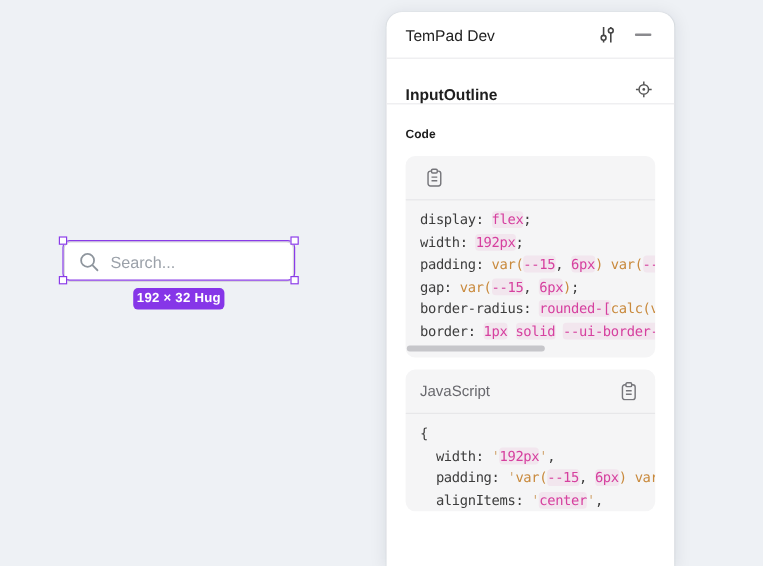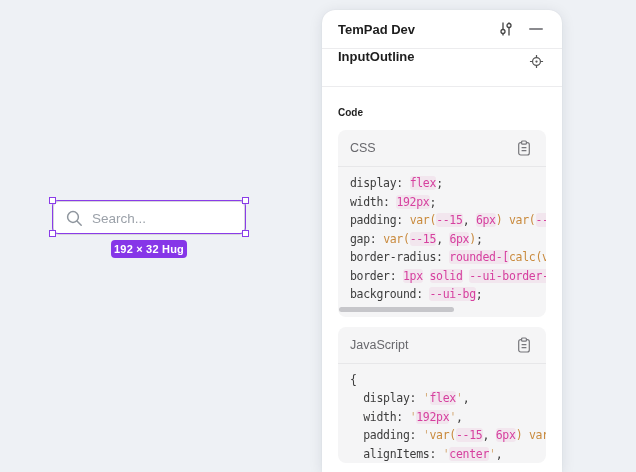--- a/index.html
+++ b/index.html
@@ -49,28 +49,28 @@
     position: absolute; left: 322px; top: 10px; width: 240px; height: 462px;
     background: #ffffff;
     border-radius: 13px 13px 0 0;
     box-shadow: 0 2px 14px rgba(20,30,50,0.10), 0 0 1px rgba(20,30,50,0.12);
     overflow: hidden;
   }
   .panel-header {
     height: 39px; display: flex; align-items: center;
     padding: 0 14px 0 16px; border-bottom: 1px solid #ececee;
   }
-  .panel-title { font-size: 13px; font-weight: bold; color: #1e1e1e; flex: 1; }
+  .panel-title { font-size: 13px; font-weight: normal; color: #1e1e1e; flex: 1; }
   .icon-btn {
     width: 24px; height: 24px; display: flex; align-items: center; justify-content: center;
     background: none; border: none; cursor: pointer; padding: 0;
   }
   .panel-header .icon-btn + .icon-btn { margin-left: 6px; }
   .node-row {
-    height: 38px; display: flex; align-items: flex-start;
+    height: 38px; display: flex; align-items: flex-end;
     padding: 0 14px 0 16px; border-bottom: 1px solid #ececee;
   }
   .node-name { font-size: 13px; font-weight: bold; color: #1e1e1e; flex: 1; }
   .code-section { padding: 20px 16px 0 16px; }
   .section-title { font-size: 10px; font-weight: bold; color: #1e1e1e; margin-bottom: 12px; }
 
   .code-block {
     background: #f5f5f6; border-radius: 8px; overflow: hidden;
   }
   .code-block + .code-block { margin-top: 10px; }
@@ -151,59 +151,56 @@
           <line x1="12.4" y1="8" x2="15" y2="8" stroke="#555" stroke-width="1.3"></line>
         </svg>
       </button>
     </div>
 
     <div class="code-section">
       <div class="section-title">Code</div>
 
       <div class="code-block">
         <div class="code-block-header">
-          <span class="code-block-label">CSS</span>
           <button class="icon-btn">
             <svg width="14" height="16" viewBox="0 0 14 16">
               <rect x="1.7" y="2.6" width="10.6" height="12.4" rx="2" fill="none" stroke="#76767b" stroke-width="1.2"></rect>
               <rect x="4.6" y="1" width="4.8" height="3.2" rx="1" fill="#f5f5f6" stroke="#76767b" stroke-width="1.2"></rect>
               <line x1="4.6" y1="7.6" x2="9.4" y2="7.6" stroke="#76767b" stroke-width="1.2"></line>
               <line x1="4.6" y1="10.6" x2="9.4" y2="10.6" stroke="#76767b" stroke-width="1.2"></line>
             </svg>
           </button>
         </div>
         <div class="code-body">
             <div class="code-line"><span class="tk-d">display: </span><span class="tk-v">flex</span><span class="tk-d">;</span></div>
             <div class="code-line"><span class="tk-d">width: </span><span class="tk-v">192px</span><span class="tk-d">;</span></div>
             <div class="code-line"><span class="tk-d">padding: </span><span class="tk-f">var(</span><span class="tk-v">--15</span><span class="tk-d">, </span><span class="tk-v">6px</span><span class="tk-f">)</span><span class="tk-d"> </span><span class="tk-f">var(</span><span class="tk-v">--15</span></div>
             <div class="code-line"><span class="tk-d">gap: </span><span class="tk-f">var(</span><span class="tk-v">--15</span><span class="tk-d">, </span><span class="tk-v">6px</span><span class="tk-f">)</span><span class="tk-d">;</span></div>
             <div class="code-line"><span class="tk-d">border-radius: </span><span class="tk-v">rounded-[</span><span class="tk-f">calc(</span><span class="tk-f">var(</span></div>
             <div class="code-line"><span class="tk-d">border: </span><span class="tk-v">1px</span><span class="tk-d"> </span><span class="tk-v">solid</span><span class="tk-d"> </span><span class="tk-v">--ui-border-input</span></div>
-            <div class="code-line"><span class="tk-d">background: </span><span class="tk-v">--ui-bg</span><span class="tk-d">;</span></div>
           </div>
         <div class="hscrollbar">
           <div class="thumb"></div>
         </div>
       </div>
 
       <div class="code-block">
         <div class="code-block-header">
           <span class="code-block-label">JavaScript</span>
           <button class="icon-btn">
             <svg width="14" height="16" viewBox="0 0 14 16">
               <rect x="1.7" y="2.6" width="10.6" height="12.4" rx="2" fill="none" stroke="#76767b" stroke-width="1.2"></rect>
               <rect x="4.6" y="1" width="4.8" height="3.2" rx="1" fill="#f5f5f6" stroke="#76767b" stroke-width="1.2"></rect>
               <line x1="4.6" y1="7.6" x2="9.4" y2="7.6" stroke="#76767b" stroke-width="1.2"></line>
               <line x1="4.6" y1="10.6" x2="9.4" y2="10.6" stroke="#76767b" stroke-width="1.2"></line>
             </svg>
           </button>
         </div>
         <div class="code-body">
             <div class="code-line"><span class="tk-d">{</span></div>
-            <div class="code-line"><span class="tk-d">  display: </span><span class="tk-q">'</span><span class="tk-v">flex</span><span class="tk-q">'</span><span class="tk-d">,</span></div>
             <div class="code-line"><span class="tk-d">  width: </span><span class="tk-q">'</span><span class="tk-v">192px</span><span class="tk-q">'</span><span class="tk-d">,</span></div>
             <div class="code-line"><span class="tk-d">  padding: </span><span class="tk-q">'</span><span class="tk-f">var(</span><span class="tk-v">--15</span><span class="tk-d">, </span><span class="tk-v">6px</span><span class="tk-f">)</span><span class="tk-d"> </span><span class="tk-f">var(</span></div>
             <div class="code-line"><span class="tk-d">  alignItems: </span><span class="tk-q">'</span><span class="tk-v">center</span><span class="tk-q">'</span><span class="tk-d">,</span></div>
           </div>
       </div>
 
     </div>
   </aside>
 </div>
 

